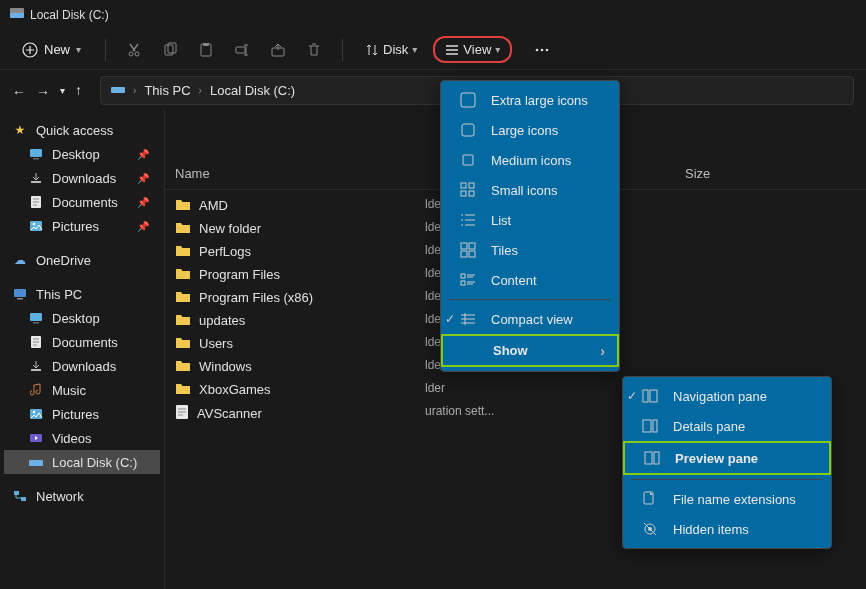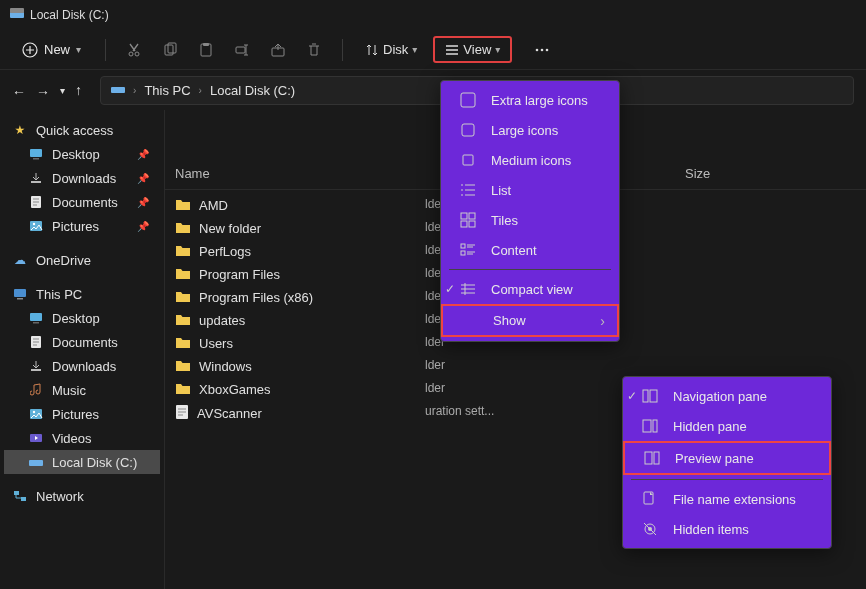--- a/index.html
+++ b/index.html
@@ -35,21 +35,21 @@
       align-items: center;
       gap: 6px;
       padding: 4px 10px;
       border-radius: 4px;
       cursor: pointer;
       color: #e8e8e8;
     }
     .tb-sep { width: 1px; height: 22px; background: #3a3a3a; margin: 0 6px; }
     .tb-icon { width: 28px; height: 28px; display: flex; align-items: center; justify-content: center; color: #888; cursor: pointer; }
     .tb-group { display: flex; align-items: center; gap: 4px; padding: 4px 8px; cursor: pointer; color: #e0e0e0; }
-    .view-btn-highlight { border: 2px solid #e04040; border-radius: 3px; padding: 4px 10px; }
+    .view-btn-highlight { border: 2px solid #e04040; border-radius: 12px; padding: 4px 10px; }
     .nav-bar {
       display: flex;
       align-items: center;
       height: 40px;
       padding: 0 12px;
       gap: 10px;
     }
     .nav-arrows { display: flex; align-items: center; gap: 10px; color: #ddd; }
     .nav-arrow { cursor: pointer; font-size: 14px; }
     .breadcrumb {
@@ -109,37 +109,37 @@
       cursor: pointer;
     }
     .file-row .fname { width: 250px; display: flex; align-items: center; gap: 8px; }
     .file-row .ftype { width: 260px; color: #aaa; font-size: 12px; }
     .file-row .fsize { color: #aaa; font-size: 12px; }
     .folder-ico { color: #f0c850; }
     .file-ico { color: #ddd; }
     
     .menu {
       position: absolute;
-      background: #6d28d9;
+      background: #0369a1;
       border: 1px solid #444;
       border-radius: 4px;
       box-shadow: 0 4px 20px rgba(0,0,0,0.5);
       padding: 4px 0;
       z-index: 10;
     }
     .menu-item {
       display: flex;
       align-items: center;
       gap: 14px;
       padding: 7px 18px;
       cursor: pointer;
       color: #e8e8e8;
       position: relative;
     }
-    .menu-item.highlight-red { border: 2px solid #ef4444; }
+    .menu-item.highlight-red { border: 2px solid #84cc16; font-weight: bold; }
     .menu-item .mi-icon { width: 18px; display: inline-flex; align-items: center; justify-content: center; color: #ccc; }
     .menu-item .mi-check { position: absolute; left: 4px; font-size: 12px; color: #ccc; }
     .menu-item.has-sub::after { content: "›"; position: absolute; right: 12px; color: #bbb; font-size: 14px; }
     .menu-item.bullet::before { content: "•"; position: absolute; left: 6px; color: #ccc; }
     .menu-sep { height: 1px; background: #444; margin: 4px 8px; }
     #view-menu { top: 80px; left: 440px; width: 180px; }
     #show-menu { top: 376px; left: 622px; width: 210px; }
     svg { fill: currentColor; }
   </style>
 </head>
@@ -520,20 +520,31 @@
       <span class="mi-icon">
         <svg width="16" height="16" viewBox="0 0 16 16">
           <rect x="3" y="3" width="10" height="10" rx="1" fill="none" stroke="#ccc"></rect>
         </svg>
       </span>
       <span>Medium icons</span>
     </div>
     <div class="menu-item">
       <span class="mi-icon">
         <svg width="16" height="16" viewBox="0 0 16 16">
+          <rect x="1" y="1" width="5" height="5" fill="none" stroke="#ccc"></rect>
+          <rect x="9" y="1" width="5" height="5" fill="none" stroke="#ccc"></rect>
+          <rect x="1" y="9" width="5" height="5" fill="none" stroke="#ccc"></rect>
+          <rect x="9" y="9" width="5" height="5" fill="none" stroke="#ccc"></rect>
+        </svg>
+      </span>
+      <span>Small icons</span>
+    </div>
+    <div class="menu-item">
+      <span class="mi-icon">
+        <svg width="16" height="16" viewBox="0 0 16 16">
           <path d="M1 3h2M5 3h10M1 8h2M5 8h10M1 13h2M5 13h10" stroke="#ccc"></path>
         </svg>
       </span>
       <span>List</span>
     </div>
     <div class="menu-item">
       <span class="mi-icon">
         <svg width="16" height="16" viewBox="0 0 16 16">
           <rect x="1" y="1" width="6" height="6" fill="none" stroke="#ccc"></rect>
           <rect x="9" y="1" width="6" height="6" fill="none" stroke="#ccc"></rect>
@@ -581,21 +592,21 @@
       </span>
       <span>Navigation pane</span>
     </div>
     <div class="menu-item">
       <span class="mi-icon">
         <svg width="16" height="16" viewBox="0 0 16 16">
           <rect x="1" y="2" width="8" height="12" fill="none" stroke="#ccc"></rect>
           <rect x="11" y="2" width="4" height="12" fill="none" stroke="#ccc"></rect>
         </svg>
       </span>
-      <span>Hidden pane</span>
+      <span>Details pane</span>
     </div>
     <div class="menu-item highlight-red">
       <span class="mi-icon">
         <svg width="16" height="16" viewBox="0 0 16 16">
           <rect x="1" y="2" width="7" height="12" fill="none" stroke="#ccc"></rect>
           <rect x="10" y="2" width="5" height="12" fill="none" stroke="#ccc"></rect>
         </svg>
       </span>
       <span>Preview pane</span>
     </div>

